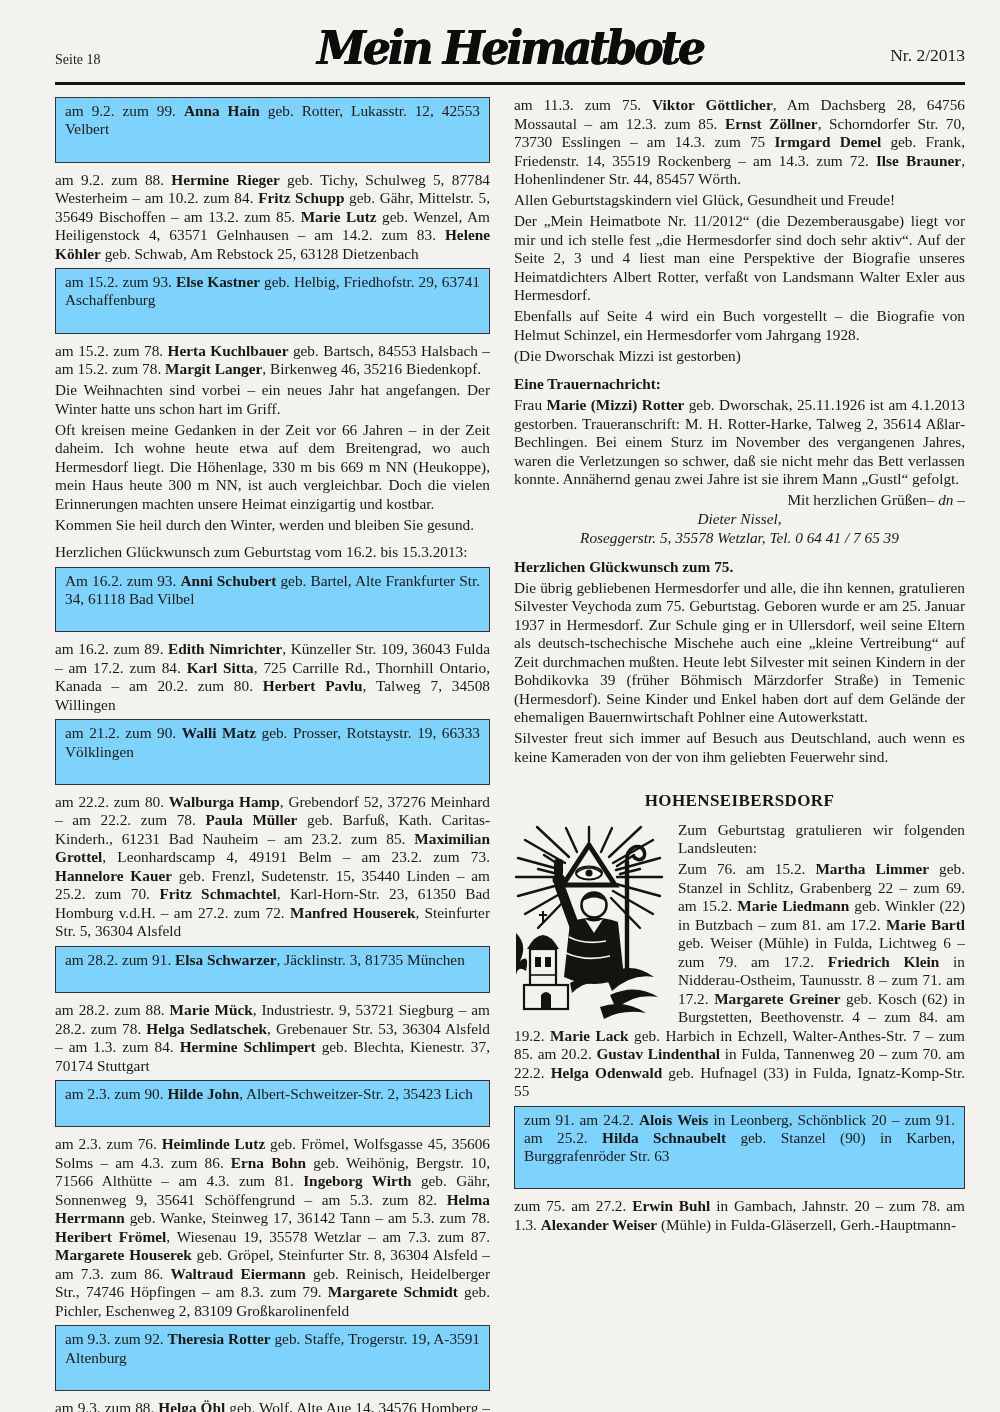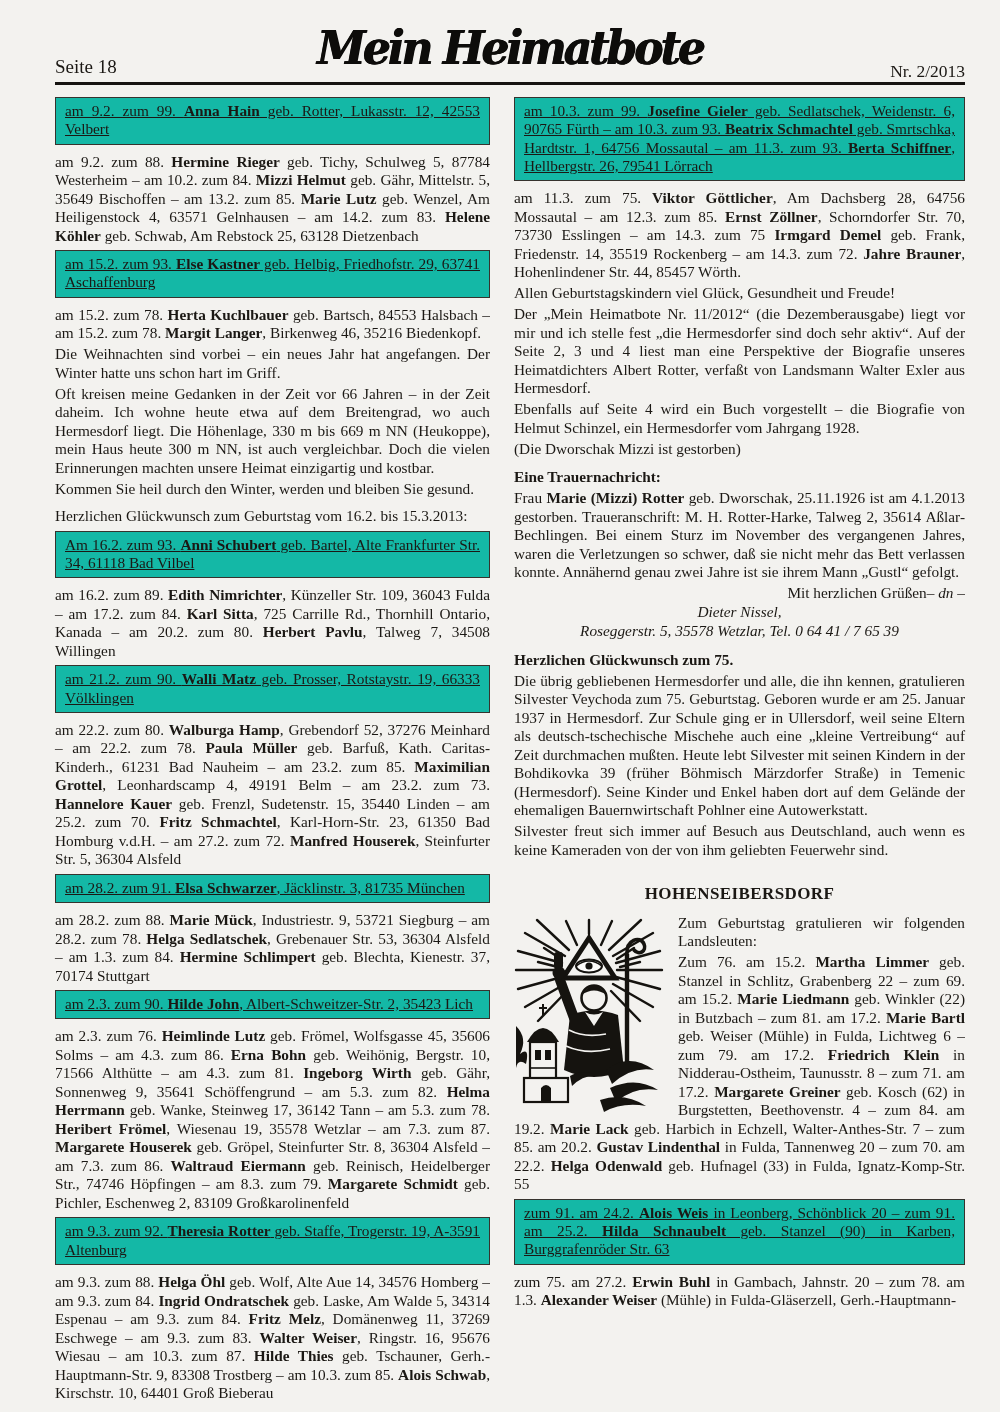--- a/index.html
+++ b/index.html
@@ -9,48 +9,47 @@
     color:#1b1814;
     font-family:"Liberation Serif","DejaVu Serif",serif;
   }
   .page{padding:10px 35px 0 55px;}
   
   .hdr{
     position:relative;height:72px;
     border-bottom:3px solid #161411;
   }
   .hdr .pagenum{
-    position:absolute;left:0;bottom:4px;
-    font-size:19px;
+    position:absolute;left:0;bottom:14px;
+    font-size:14px;
   }
   .hdr .issue{
-    position:absolute;right:0;bottom:0;
+    position:absolute;right:0;bottom:16px;
     font-size:17.5px;
   }
   .hdr .masthead{
     position:absolute;left:50%;top:12px;transform:translateX(-50%) scaleY(1.08);
     font-family:"DejaVu Serif",serif;
     font-weight:900;font-style:italic;
     font-size:44px;letter-spacing:-3px;white-space:nowrap;
     color:#0d0c0a;
     text-shadow:0.6px 0 0 #0d0c0a, -0.4px 0 0 #0d0c0a;
   }
   
   .cols{display:flex;gap:24px;margin-top:11px;}
   .col{font-size:15.3px;line-height:18.5px;text-align:justify;}
   .col-left{width:435px;}
   .col-right{width:451px;}
   p{margin:0 0 2.5px 0;}
   .box{
-    background:#14b8a6;
+    background:#7dd3fc;
     border:1.5px solid #36332e;
-    padding:4px 9px 5px 9px;
+    padding:4px 9px 23px 9px;
     margin:5px 0 8px 0;
     line-height:18.3px;
-    text-decoration:underline;
   }
   .col .box:first-child{margin-top:1px;}
   .mt8{margin-top:9px;}
   .bold-head{font-weight:bold;margin-top:10px;}
   .sig-row{display:flex;justify-content:flex-end;}
   .sig-row .ital{font-style:italic;}
   .sig-right{text-align:center;font-style:italic;margin-bottom:1px;}
   .center-head{
     text-align:left;font-weight:bold;font-size:17px;
     letter-spacing:0.4px;margin:26px 0 10px 0;text-align-last:center;
@@ -71,42 +70,41 @@
   <div class="hdr">
     <span class="pagenum">Seite 18</span>
     <span class="masthead">Mein Heimatbote</span>
     <span class="issue">Nr. 2/2013</span>
   </div>
 
   <div class="cols">
 
     <div class="col col-left">
       <div class="box">am 9.2. zum 99. <b>Anna Hain</b> geb. Rotter, Lukasstr. 12, 42553 Velbert</div>
-      <p class="para">am 9.2. zum 88. <b>Hermine Rieger</b> geb. Tichy, Schulweg 5, 87784 Westerheim – am 10.2. zum 84. <b>Mizzi Helmut</b> geb. Gähr, Mittelstr. 5, 35649 Bischoffen – am 13.2. zum 85. <b>Marie Lutz</b> geb. Wenzel, Am Heiligenstock 4, 63571 Gelnhausen – am 14.2. zum 83. <b>Helene Köhler</b> geb. Schwab, Am Rebstock 25, 63128 Dietzenbach</p>
+      <p class="para">am 9.2. zum 88. <b>Hermine Rieger</b> geb. Tichy, Schulweg 5, 87784 Westerheim – am 10.2. zum 84. <b>Fritz Schupp</b> geb. Gähr, Mittelstr. 5, 35649 Bischoffen – am 13.2. zum 85. <b>Marie Lutz</b> geb. Wenzel, Am Heiligenstock 4, 63571 Gelnhausen – am 14.2. zum 83. <b>Helene Köhler</b> geb. Schwab, Am Rebstock 25, 63128 Dietzenbach</p>
       <div class="box">am 15.2. zum 93. <b>Else Kastner</b> geb. Helbig, Friedhofstr. 29, 63741 Aschaffenburg</div>
       <p class="para">am 15.2. zum 78. <b>Herta Kuchlbauer</b> geb. Bartsch, 84553 Halsbach – am 15.2. zum 78. <b>Margit Langer</b>, Birkenweg 46, 35216 Biedenkopf.</p>
       <p class="para">Die Weihnachten sind vorbei – ein neues Jahr hat angefangen. Der Winter hatte uns schon hart im Griff.</p>
       <p class="para">Oft kreisen meine Gedanken in der Zeit vor 66 Jahren – in der Zeit daheim. Ich wohne heute etwa auf dem Breitengrad, wo auch Hermesdorf liegt. Die Höhenlage, 330 m bis 669 m NN (Heukoppe), mein Haus heute 300 m NN, ist auch vergleichbar. Doch die vielen Erinnerungen machten unsere Heimat einzigartig und kostbar.</p>
       <p class="para">Kommen Sie heil durch den Winter, werden und bleiben Sie gesund.</p>
       <p class="para mt8">Herzlichen Glückwunsch zum Geburtstag vom 16.2. bis 15.3.2013:</p>
       <div class="box">Am 16.2. zum 93. <b>Anni Schubert</b> geb. Bartel, Alte Frankfurter Str. 34, 61118 Bad Vilbel</div>
       <p class="para">am 16.2. zum 89. <b>Edith Nimrichter</b>, Künzeller Str. 109, 36043 Fulda – am 17.2. zum 84. <b>Karl Sitta</b>, 725 Carrille Rd., Thornhill Ontario, Kanada – am 20.2. zum 80. <b>Herbert Pavlu</b>, Talweg 7, 34508 Willingen</p>
       <div class="box">am 21.2. zum 90. <b>Walli Matz</b> geb. Prosser, Rotstaystr. 19, 66333 Völklingen</div>
       <p class="para">am 22.2. zum 80. <b>Walburga Hamp</b>, Grebendorf 52, 37276 Meinhard – am 22.2. zum 78. <b>Paula Müller</b> geb. Barfuß, Kath. Caritas-Kinderh., 61231 Bad Nauheim – am 23.2. zum 85. <b>Maximilian Grottel</b>, Leonhardscamp 4, 49191 Belm – am 23.2. zum 73. <b>Hannelore Kauer</b> geb. Frenzl, Sudetenstr. 15, 35440 Linden – am 25.2. zum 70. <b>Fritz Schmachtel</b>, Karl-Horn-Str. 23, 61350 Bad Homburg v.d.H. – am 27.2. zum 72. <b>Manfred Houserek</b>, Steinfurter Str. 5, 36304 Alsfeld</p>
       <div class="box">am 28.2. zum 91. <b>Elsa Schwarzer</b>, Jäcklinstr. 3, 81735 München</div>
       <p class="para">am 28.2. zum 88. <b>Marie Mück</b>, Industriestr. 9, 53721 Siegburg – am 28.2. zum 78. <b>Helga Sedlatschek</b>, Grebenauer Str. 53, 36304 Alsfeld – am 1.3. zum 84. <b>Hermine Schlimpert</b> geb. Blechta, Kienestr. 37, 70174 Stuttgart</p>
       <div class="box">am 2.3. zum 90. <b>Hilde John</b>, Albert-Schweitzer-Str. 2, 35423 Lich</div>
       <p class="para">am 2.3. zum 76. <b>Heimlinde Lutz</b> geb. Frömel, Wolfsgasse 45, 35606 Solms – am 4.3. zum 86. <b>Erna Bohn</b> geb. Weihönig, Bergstr. 10, 71566 Althütte – am 4.3. zum 81. <b>Ingeborg Wirth</b> geb. Gähr, Sonnenweg 9, 35641 Schöffengrund – am 5.3. zum 82. <b>Helma Herrmann</b> geb. Wanke, Steinweg 17, 36142 Tann – am 5.3. zum 78. <b>Heribert Frömel</b>, Wiesenau 19, 35578 Wetzlar – am 7.3. zum 87. <b>Margarete Houserek</b> geb. Gröpel, Steinfurter Str. 8, 36304 Alsfeld – am 7.3. zum 86. <b>Waltraud Eiermann</b> geb. Reinisch, Heidelberger Str., 74746 Höpfingen – am 8.3. zum 79. <b>Margarete Schmidt</b> geb. Pichler, Eschenweg 2, 83109 Großkarolinenfeld</p>
       <div class="box">am 9.3. zum 92. <b>Theresia Rotter</b> geb. Staffe, Trogerstr. 19, A-3591 Altenburg</div>
       <p class="para">am 9.3. zum 88. <b>Helga Öhl</b> geb. Wolf, Alte Aue 14, 34576 Homberg – am 9.3. zum 84. <b>Ingrid Ondratschek</b> geb. Laske, Am Walde 5, 34314 Espenau – am 9.3. zum 84. <b>Fritz Melz</b>, Domänenweg 11, 37269 Eschwege – am 9.3. zum 83. <b>Walter Weiser</b>, Ringstr. 16, 95676 Wiesau – am 10.3. zum 87. <b>Hilde Thies</b> geb. Tschauner, Gerh.-Hauptmann-Str. 9, 83308 Trostberg – am 10.3. zum 85. <b>Alois Schwab</b>, Kirschstr. 10, 64401 Groß Bieberau</p>
     </div>
 
     <div class="col col-right">
-      <div class="box">am 10.3. zum 99. <b>Josefine Gieler</b> geb. Sedlatschek, Weidenstr. 6, 90765 Fürth – am 10.3. zum 93. <b>Beatrix Schmachtel</b> geb. Smrtschka, Hardtstr. 1, 64756 Mossautal – am 11.3. zum 93. <b>Berta Schiffner</b>, Hellbergstr. 26, 79541 Lörrach</div>
-      <p class="para">am 11.3. zum 75. <b>Viktor Göttlicher</b>, Am Dachsberg 28, 64756 Mossautal – am 12.3. zum 85. <b>Ernst Zöllner</b>, Schorndorfer Str. 70, 73730 Esslingen – am 14.3. zum 75 <b>Irmgard Demel</b> geb. Frank, Friedenstr. 14, 35519 Rockenberg – am 14.3. zum 72. <b>Jahre Brauner</b>, Hohenlindener Str. 44, 85457 Wörth.</p>
+      <p class="para">am 11.3. zum 75. <b>Viktor Göttlicher</b>, Am Dachsberg 28, 64756 Mossautal – am 12.3. zum 85. <b>Ernst Zöllner</b>, Schorndorfer Str. 70, 73730 Esslingen – am 14.3. zum 75 <b>Irmgard Demel</b> geb. Frank, Friedenstr. 14, 35519 Rockenberg – am 14.3. zum 72. <b>Ilse Brauner</b>, Hohenlindener Str. 44, 85457 Wörth.</p>
       <p class="para">Allen Geburtstagskindern viel Glück, Gesundheit und Freude!</p>
       <p class="para">Der „Mein Heimatbote Nr. 11/2012“ (die Dezemberausgabe) liegt vor mir und ich stelle fest „die Hermesdorfer sind doch sehr aktiv“. Auf der Seite 2, 3 und 4 liest man eine Perspektive der Biografie unseres Heimatdichters Albert Rotter, verfaßt von Landsmann Walter Exler aus Hermesdorf.</p>
       <p class="para">Ebenfalls auf Seite 4 wird ein Buch vorgestellt – die Biografie von Helmut Schinzel, ein Hermesdorfer vom Jahrgang 1928.</p>
       <p class="para">(Die Dworschak Mizzi ist gestorben)</p>
       <p class="para bold-head">Eine Trauernachricht:</p>
       <p class="para">Frau <b>Marie (Mizzi) Rotter</b> geb. Dworschak, 25.11.1926 ist am 4.1.2013 gestorben. Traueranschrift: M. H. Rotter-Harke, Talweg 2, 35614 Aßlar-Bechlingen. Bei einem Sturz im November des vergangenen Jahres, waren die Verletzungen so schwer, daß sie nicht mehr das Bett verlassen konnte. Annähernd genau zwei Jahre ist sie ihrem Mann „Gustl“ gefolgt.</p>
       <div class="sig-row">
         <span>Mit herzlichen Grüßen</span>
         <span class="ital">– dn –</span>
       </div>

